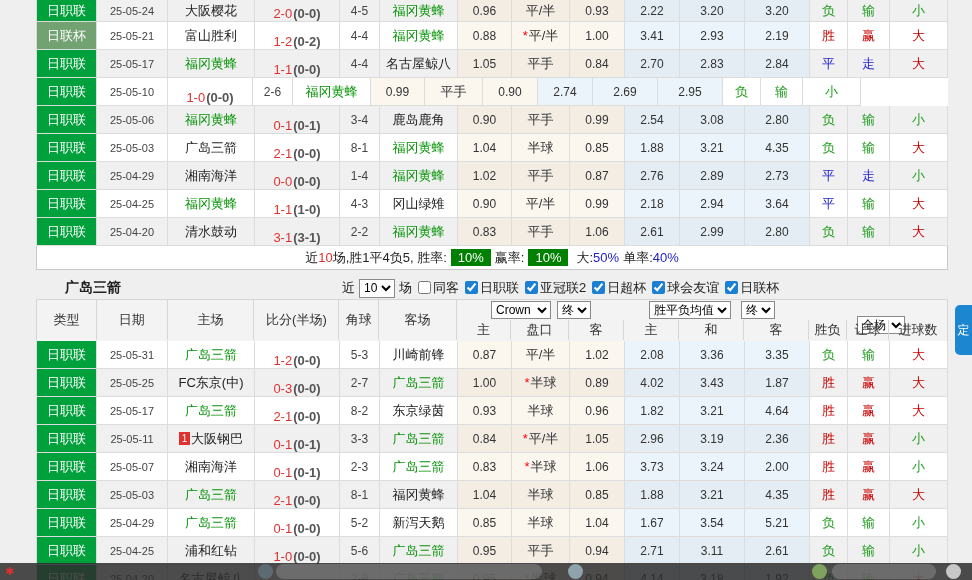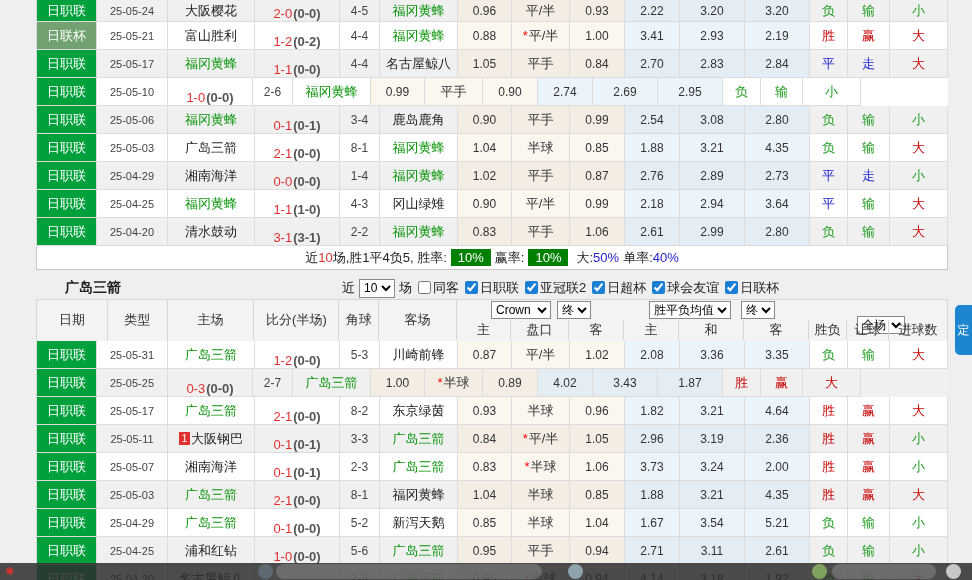--- a/index.html
+++ b/index.html
@@ -395,22 +395,22 @@
             <input type="checkbox" checked="" style="">
             <span>球会友谊</span>
           </label><label>
             <input type="checkbox" checked="" style="">
             <span>日联杯</span>
           </label></span>
     </div>
   </div>
 
   <div class="t2head">
+    <div class="hcol hc0">类型</div>
     <div class="hcol hc1">日期</div>
-    <div class="hcol hc0">类型</div>
     <div class="hcol hc2">主场</div>
     <div class="hcol hc3">比分(半场)</div>
     <div class="hcol hc4">角球</div>
     <div class="hcol hc5">客场</div>
     <div class="hright">
       <div class="hselrow">
         <select class="sel-bk"><option>Crown</option></select>
         <select class="sel-f1"><option>终</option></select>
         <select class="sel-avg"><option>胜平负均值</option></select>
         <select class="sel-f2"><option>终</option></select>
@@ -453,20 +453,23 @@
     <div class="c c-eu1 eu">2.08</div>
     <div class="c c-eu2 eu">3.36</div>
     <div class="c c-eu3 eu">3.35</div>
     <div class="c c-r1 cg">负</div>
     <div class="c c-r2 cg">输</div>
     <div class="c c-r3 cr">大</div>
   </div>
       <div class="row row-g">
     <div class="c c-type">日职联</div>
     <div class="c c-date">25-05-25</div>
+    <div class="c c-home">
+          <span class="tname">FC东京(中)</span>
+        </div>
     <div class="c c-score">
           <span class="ft">0-3</span>
           <span class="ht">(0-0)</span>
         </div>
     <div class="c c-corner">2-7</div>
     <div class="c c-away">
           <span class="tname hl">广岛三箭</span>
         </div>
     <div class="c c-ah1 ah">1.00</div>
     <div class="c c-line ah">

